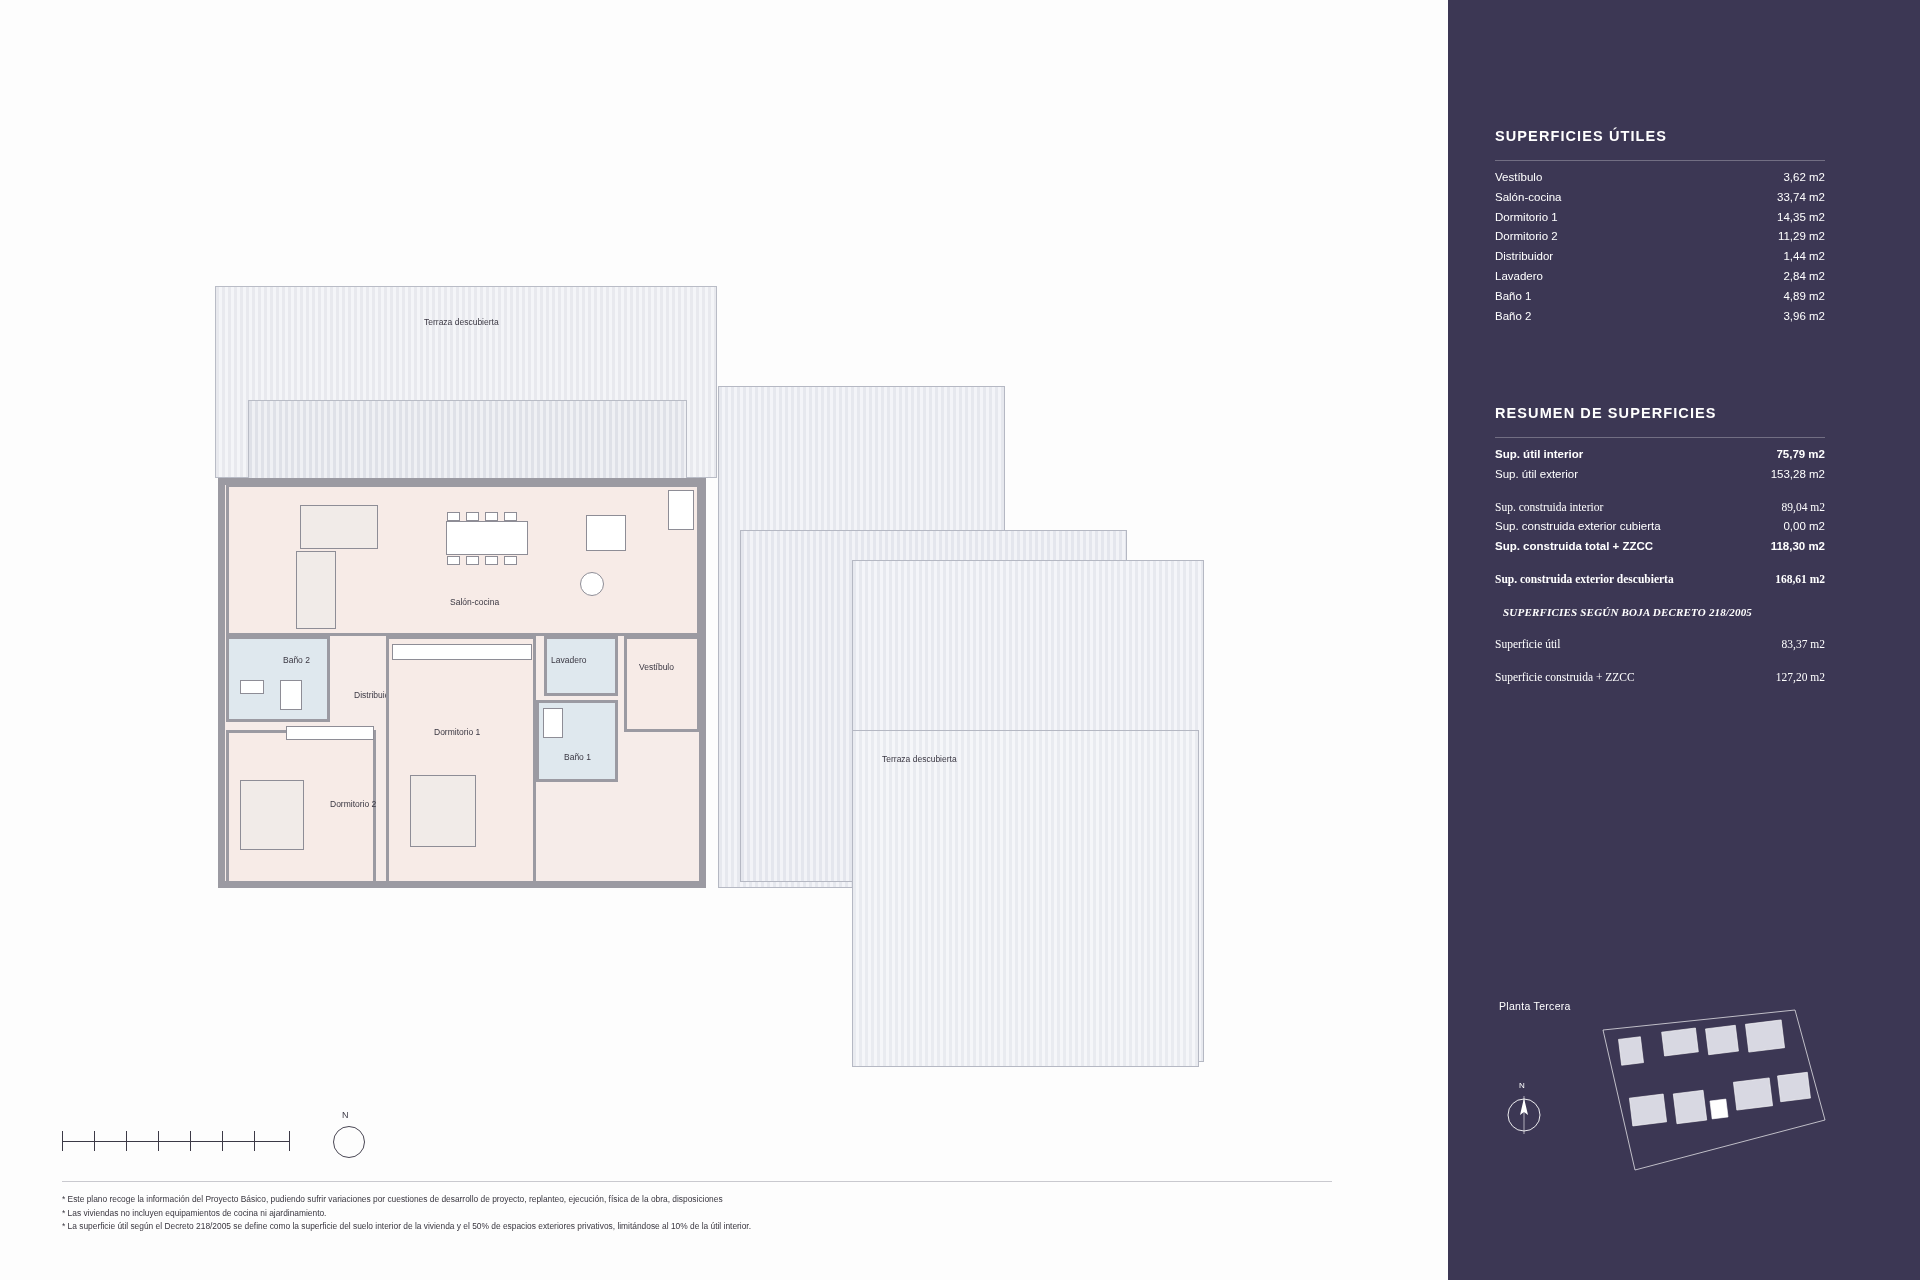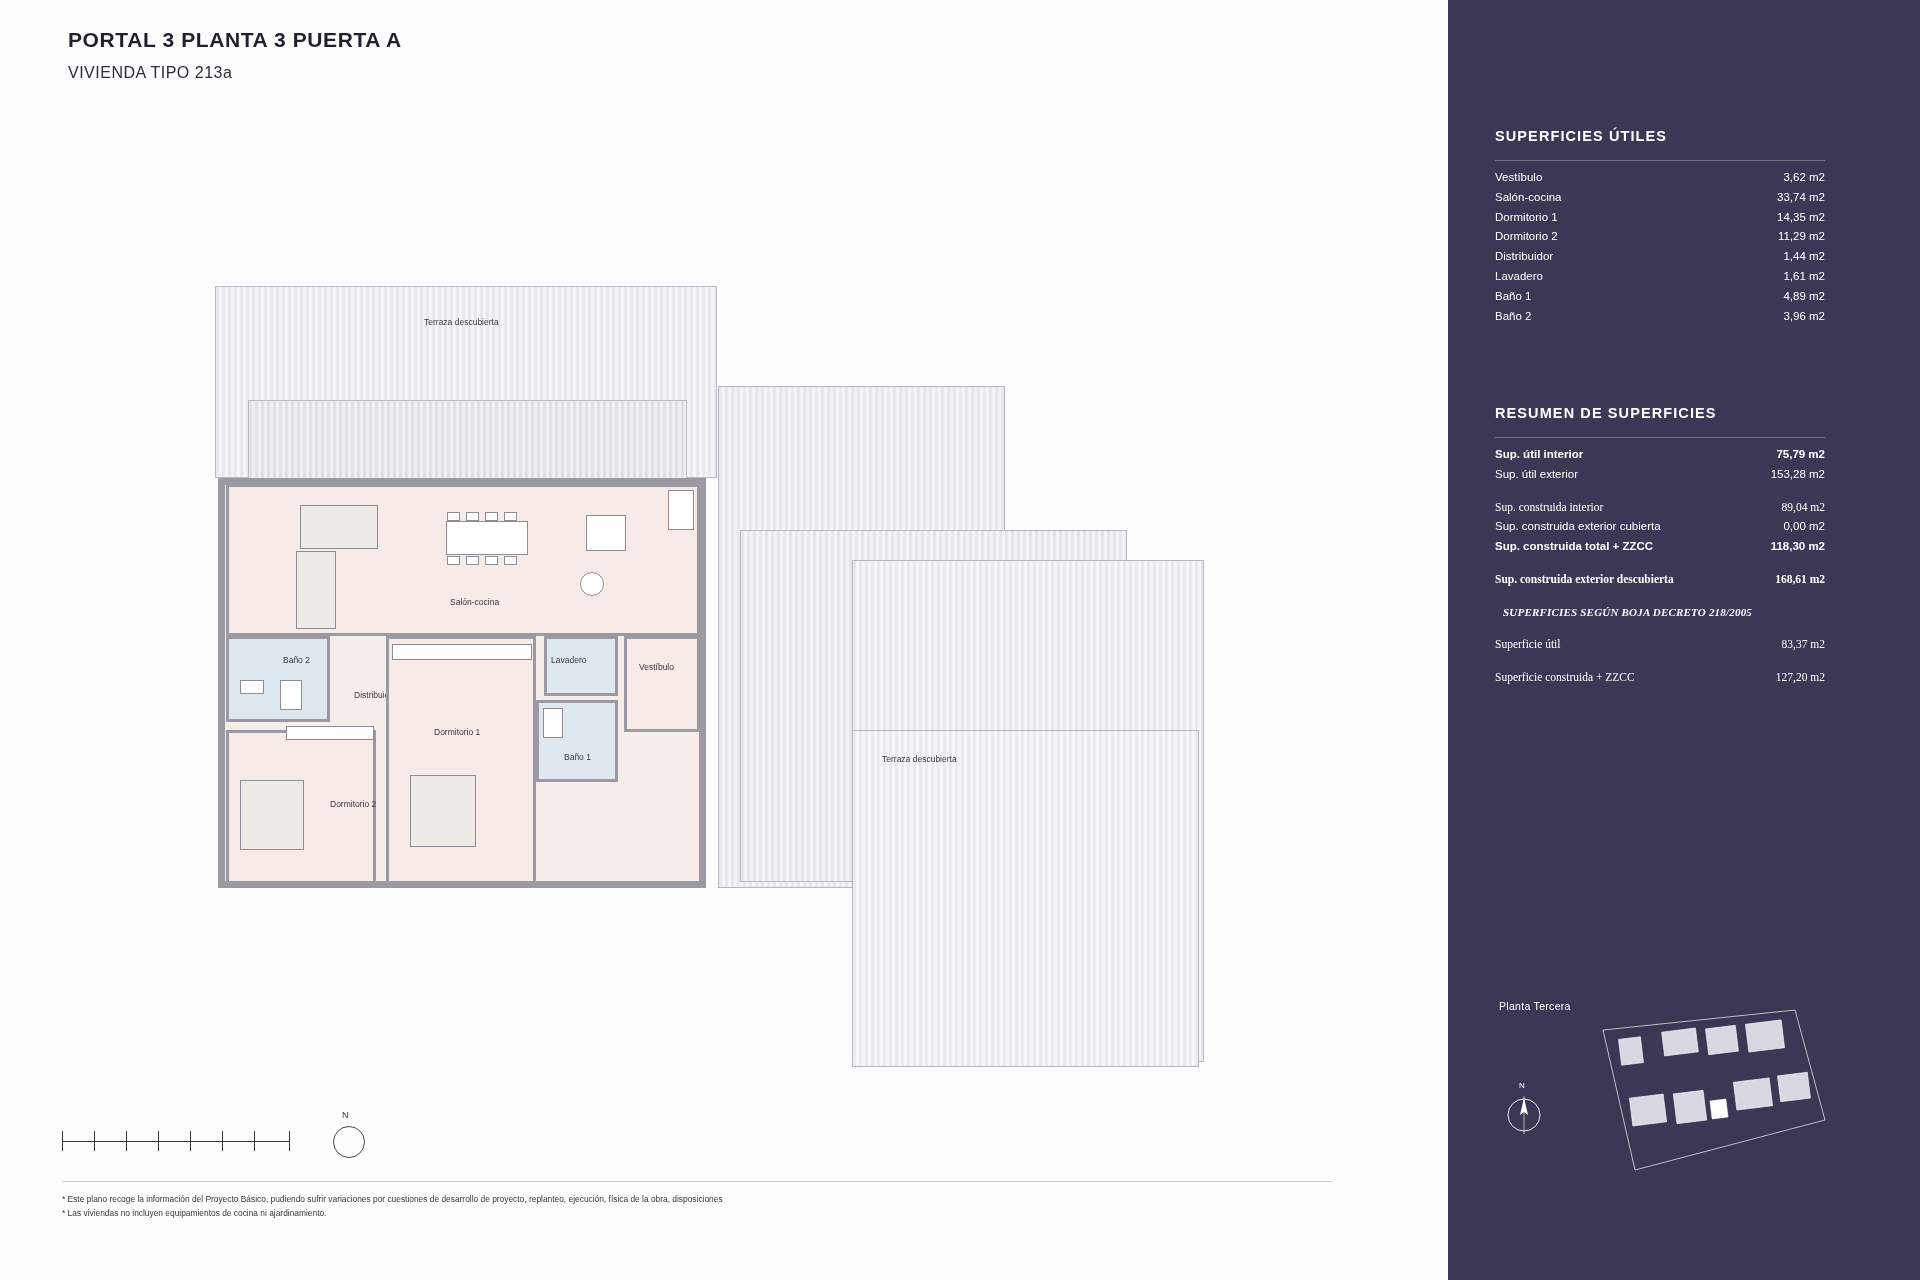--- a/index.html
+++ b/index.html
@@ -295,24 +295,20 @@
     height: 1px;
     background: #c9c9cf;
   }
   .footnotes p { margin: 0; }
 </style>
 </head>
 <body>
 
 <div class="page">
 
-  <div class="header">
-    <h1 class="title">PORTAL 3  PLANTA 3 PUERTA A</h1>
-    <h2 class="subtitle">VIVIENDA TIPO 213a</h2>
-  </div>
 
   <div class="plan">
 
     <div class="terrace-top"></div>
     <div class="terrace-top2"></div>
     <div class="plan-label" style="left:424px; top:317px;">Terraza descubierta</div>
 
     <div class="terrace-main"></div>
     <div class="terrace-main2"></div>
     <div class="terrace-main3"></div>
@@ -382,20 +378,21 @@
     <div class="compass">
       <div class="n">N</div>
       <div class="circ"></div>
     </div>
   </div>
 
   <div class="footnotes">
     <div class="fn-rule"></div>
     <p>* Este plano recoge la información del Proyecto Básico, pudiendo sufrir variaciones por cuestiones de desarrollo de proyecto, replanteo, ejecución, física de la obra, disposiciones</p>
     <p>* Las viviendas no incluyen equipamientos de cocina ni ajardinamiento.</p>
+    <p>* La superficie útil según el Decreto 218/2005 se define como la superficie del suelo interior de la vivienda y el 50% de espacios exteriores privativos, limitándose al 10% de la útil interior.</p>
   </div>
 
   <div class="sidebar">
 
     <div class="sb-block" id="block-utiles">
       <div class="sb-section-title">SUPERFICIES ÚTILES</div>
       <div class="hairline"></div>
 
       <div class="row">
         <span class="label">Vestíbulo</span>
@@ -412,21 +409,21 @@
       <div class="row">
         <span class="label">Dormitorio 2</span>
         <span class="value">11,29  m2</span>
       </div>
       <div class="row">
         <span class="label">Distribuidor</span>
         <span class="value">1,44  m2</span>
       </div>
       <div class="row">
         <span class="label">Lavadero</span>
-        <span class="value">1,61  m2</span>
+        <span class="value">2,84  m2</span>
       </div>
       <div class="row">
         <span class="label">Baño 1</span>
         <span class="value">4,89  m2</span>
       </div>
       <div class="row">
         <span class="label">Baño 2</span>
         <span class="value">3,96  m2</span>
       </div>
     </div>

